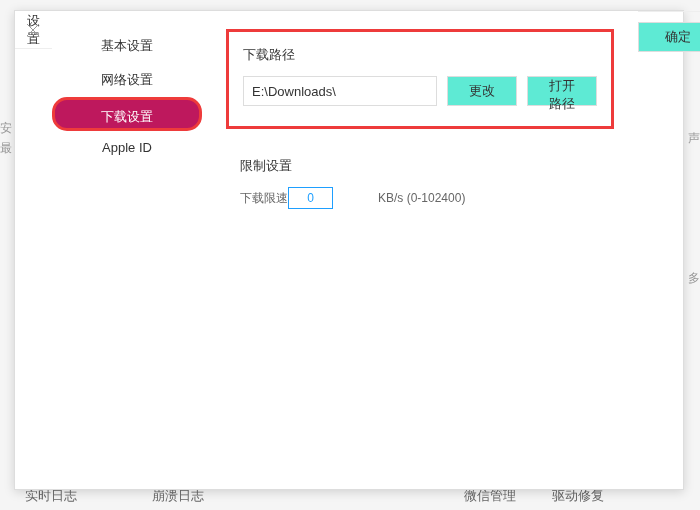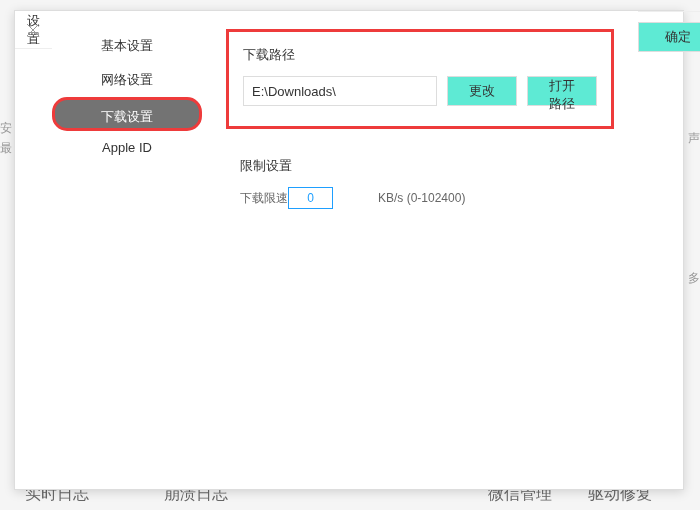--- a/index.html
+++ b/index.html
@@ -3,39 +3,39 @@
   <meta charset="utf-8">
   <style>
     * { box-sizing: border-box; margin: 0; padding: 0; font-family: "Microsoft YaHei", sans-serif; }
     body { background: #f5f5f5; width: 700px; height: 510px; overflow: hidden; position: relative; }
     
     .bg-text { position: absolute; color: #999; font-size: 12px; }
     .bg-left1 { left: 0px; top: 120px; }
     .bg-left2 { left: 0px; top: 140px; }
     .bg-right1 { right: 0px; top: 130px; }
     .bg-right2 { right: 0px; top: 270px; }
-    .bg-bottom { position: absolute; bottom: 5px; left: 0; right: 0; display: flex; color: #666; font-size: 16px; }
+    .bg-bottom { position: absolute; bottom: 5px; left: 0; right: 0; display: flex; color: #666; font-size: 13px; }
     .bg-bottom > span { display: inline-block; }
     .bg-b1 { margin-left: 25px; }
     .bg-b2 { margin-left: 75px; }
     .bg-b3 { margin-left: 260px; }
     .bg-b4 { margin-left: 36px; }
     
     .dialog { position: absolute; left: 14px; top: 10px; width: 670px; height: 480px; background: #fff; border: 1px solid #ddd; box-shadow: 0 2px 10px rgba(0,0,0,0.15); display: flex; flex-direction: row; }
     
     .titlebar { height: 38px; border-bottom: 1px solid #eee; display: flex; align-items: center; padding: 0 12px; position: relative; }
     .titlebar-title { font-size: 13px; color: #333; }
     .close-btn { position: absolute; right: 10px; top: 10px; width: 18px; height: 18px; cursor: pointer; color: #999; }
     .close-btn svg { width: 18px; height: 18px; }
     
     .body { flex: 1; display: flex; }
     
     .sidebar { width: 150px; padding-top: 18px; }
     .sidebar-item { height: 34px; line-height: 34px; text-align: center; font-size: 13px; color: #333; cursor: pointer; }
-    .sidebar-item.active { background: #737373; color: #fff; border-radius: 15px; }
+    .sidebar-item.active { background: #be185d; color: #fff; border-radius: 15px; }
     .sidebar-item.highlighted-red { border: 3px solid #ee3b3b; }
     
     .content { flex: 1; padding: 18px 24px 0 24px; position: relative; }
     
     .section { margin-bottom: 28px; }
     .section-box-red { border: 3px solid #ee3b3b; padding: 14px 14px 20px 14px; }
     .section-title { font-size: 13px; color: #333; margin-bottom: 12px; }
     .path-row { display: flex; gap: 10px; align-items: center; }
     .path-input { flex: 1; height: 30px; border: 1px solid #ddd; padding: 0 8px; font-size: 13px; color: #333; }
     .btn { height: 30px; padding: 0 16px; border: 1px solid #ddd; background: #5eead4; font-size: 13px; color: #333; cursor: pointer; min-width: 70px; }

